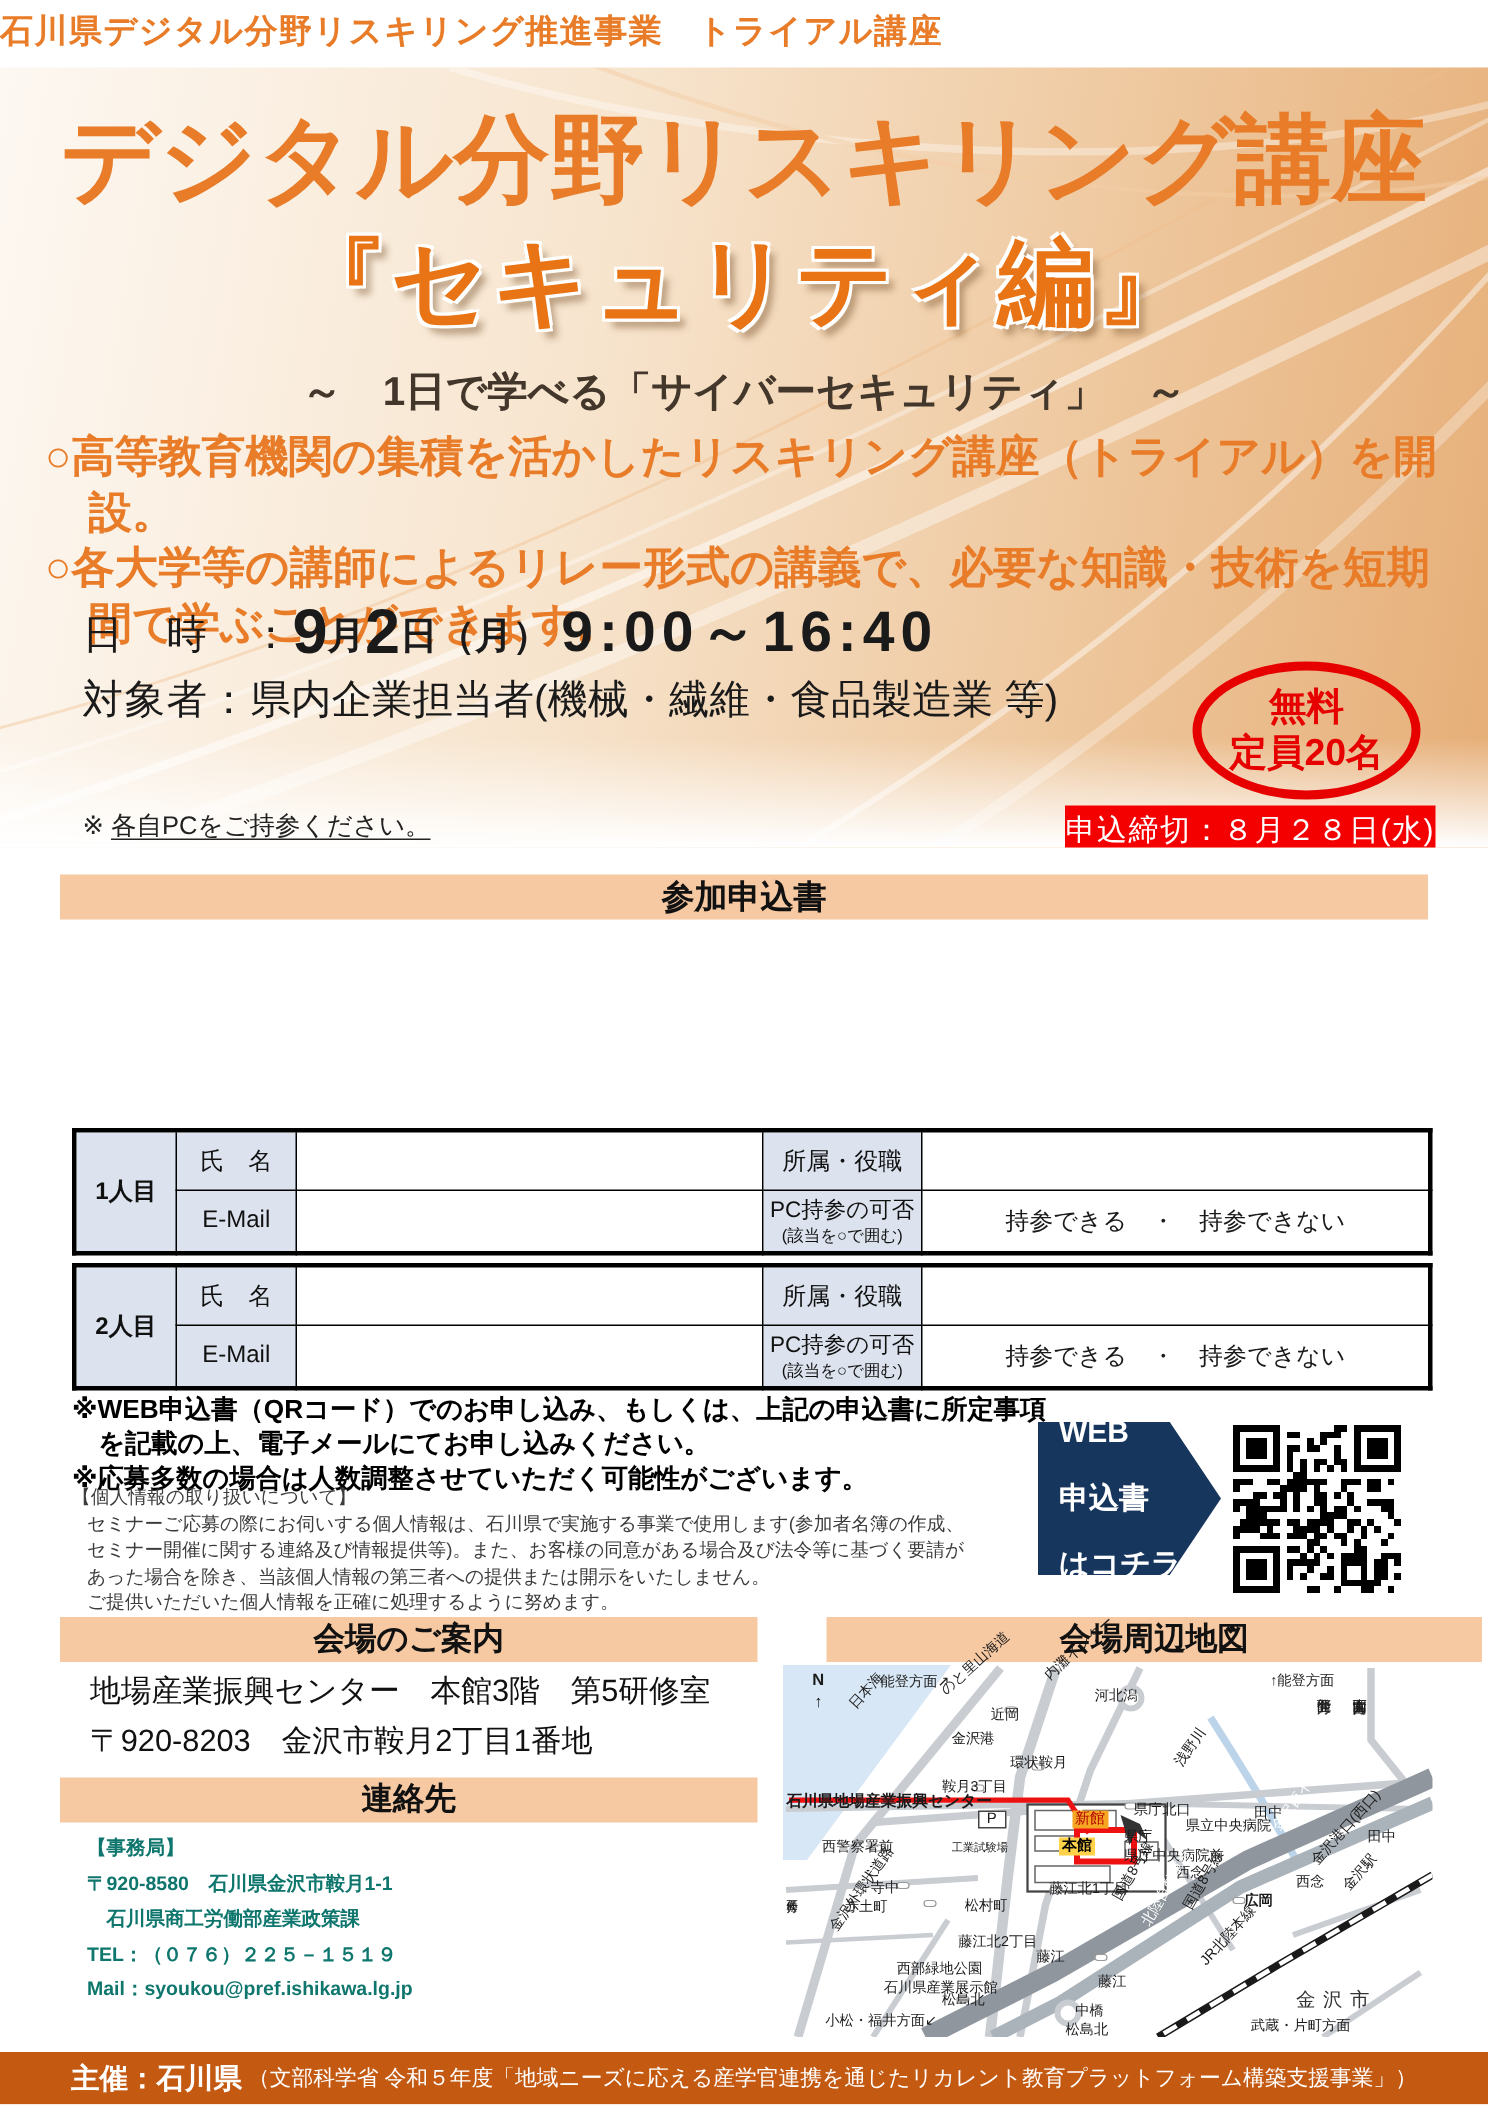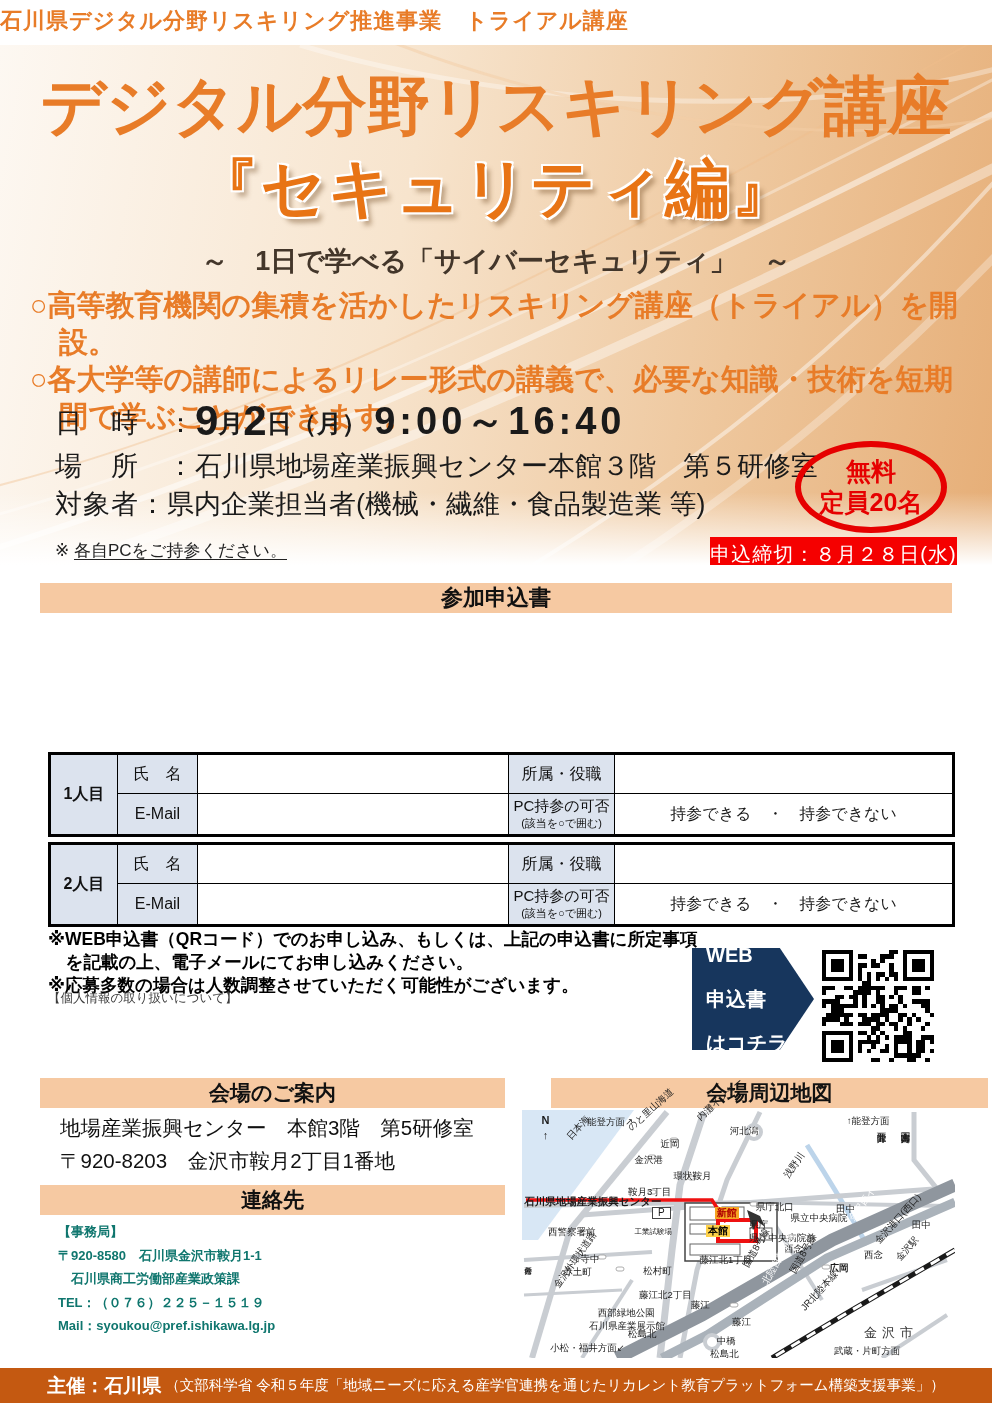--- a/index.html
+++ b/index.html
@@ -97,21 +97,21 @@
   .map{position:absolute;left:522px;top:1110px;width:433px;height:248px;background:#fff;}
   .map-bg{position:absolute;left:0;top:0;width:100%;height:100%;}
   .map-labels{position:absolute;left:0;top:0;width:100%;height:100%;}
   .maplbl{position:absolute;font-size:9.5px;line-height:1;color:#1a1a1a;white-space:nowrap;
           transform-origin:left top;}
   .maplbl.compass{font-size:11px;font-weight:bold;}
   .maplbl.vert{writing-mode:vertical-rl;}
   .maplbl.tiny{font-size:7.5px;}
   .maplbl.onband{color:#fff;}
   .maplbl.venue{font-weight:bold;font-size:10.5px;}
-  .maplbl.hl-new{background:#f6a623;color:#b00000;font-weight:bold;padding:1px 2px;font-size:10px;}
+  .maplbl.hl-new{background:#f6a623;color:#b00000;font-weight:normal;padding:1px 2px;font-size:10px;}
   .maplbl.hl-main{background:#ffd24a;color:#000;font-weight:bold;padding:1px 2px;font-size:10px;}
   .maplbl.pbox{border:1px solid #444;background:#fff;padding:0 5px;font-size:10px;}
   .maplbl.city{font-size:13px;letter-spacing:5px;color:#333;}
 
   
   .footer{position:absolute;left:0;top:1368px;width:992px;height:35px;background:var(--footerbg);
           color:#fff;display:flex;align-items:center;justify-content:center;white-space:nowrap;}
   .fmain{font-size:19px;font-weight:bold;margin-right:4px;}
   .fsub{font-size:14.5px;}
 </style>
@@ -136,23 +136,20 @@
     <h1 class="title1">デジタル分野リスキリング講座</h1>
     <h2 class="title2">『セキュリティ編』</h2>
     <div class="subtitle">～　1日で学べる「サイバーセキュリティ」　～</div>
     <div class="bullets">
       <p>○高等教育機関の集積を活かしたリスキリング講座（トライアル）を開設。</p>
       <p>○各大学等の講師によるリレー形式の講義で、必要な知識・技術を短期間で学ぶことができます。</p>
     </div>
     <div class="info">
       <div class="iline">
         <span class="ilabel">日　時　：</span><span class="dbig">9</span><span class="dunit">月</span><span class="dbig">2</span><span class="dunit">日</span><span class="ddow">（月）</span> <span class="dtime">9:00～16:40</span>
-      </div>
-      <div class="iline">
-        <span class="ilabel">場　所　：</span><span>石川県地場産業振興センター本館３階　第５研修室</span>
       </div>
       <div class="iline">
         <span class="ilabel">対象者：</span><span>県内企業担当者(機械・繊維・食品製造業 等)</span>
       </div>
     </div>
     <div class="badge">
       <div>無料</div>
       <div>定員20名</div>
     </div>
     <div class="pc-note"><span>※</span> <u>各自PCをご持参ください。</u></div>
@@ -218,20 +215,26 @@
   </tbody>
     </table>
 
   <div class="notes">
     <p>※WEB申込書（QRコード）でのお申し込み、もしくは、上記の申込書に所定事項を記載の上、電子メールにてお申し込みください。</p>
     <p>※応募多数の場合は人数調整させていただく可能性がございます。</p>
   </div>
 
   <div class="privacy">
     <div>【個人情報の取り扱いについて】</div>
+    <div class="pbody">
+      <div>セミナーご応募の際にお伺いする個人情報は、石川県で実施する事業で使用します(参加者名簿の作成、</div>
+      <div>セミナー開催に関する連絡及び情報提供等)。また、お客様の同意がある場合及び法令等に基づく要請が</div>
+      <div>あった場合を除き、当該個人情報の第三者への提供または開示をいたしません。</div>
+      <div>ご提供いただいた個人情報を正確に処理するように努めます。</div>
+    </div>
   </div>
 
   <div class="web-arrow">
     <div>WEB</div>
     <div>申込書</div>
     <div>はコチラ</div>
   </div>
 
   <div class="qr">
     <svg id="qrsvg" viewBox="0 0 25 25" aria-hidden="true">

